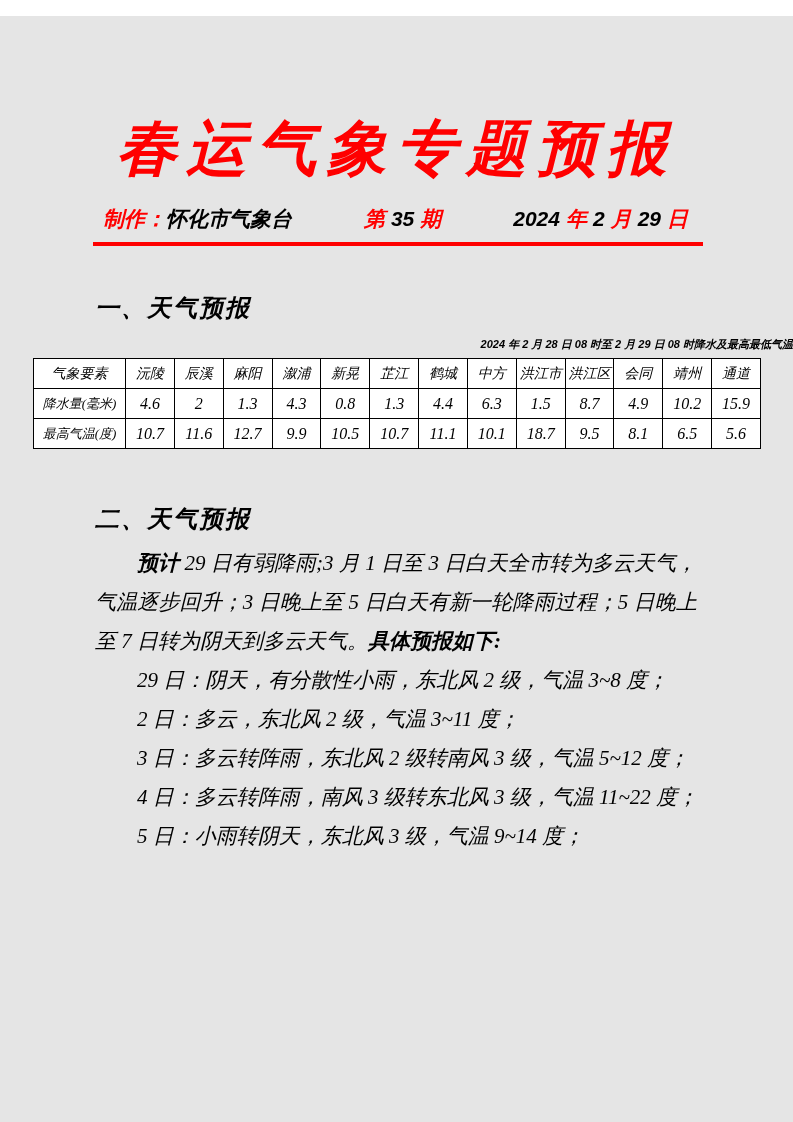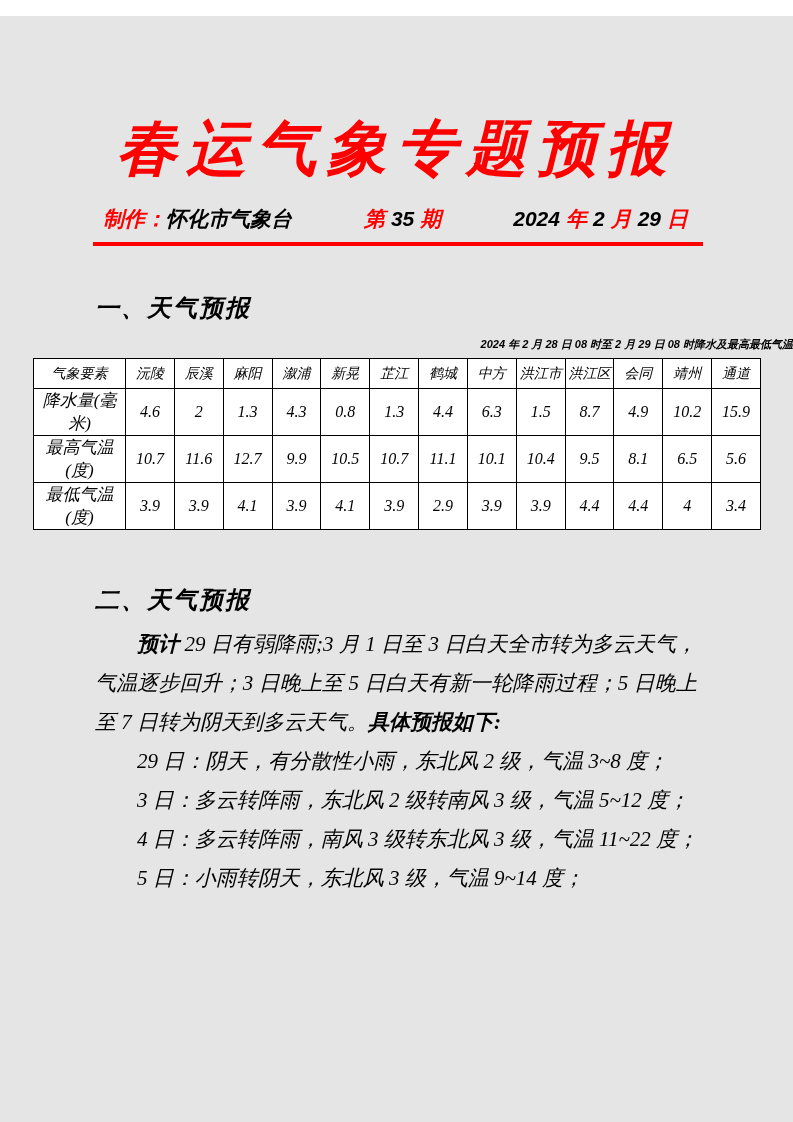--- a/index.html
+++ b/index.html
@@ -71,21 +71,21 @@
   }
   .wx th, .wx td {
     border: 1px solid #000;
     text-align: center;
     vertical-align: middle;
     height: 30px;
     font-weight: normal;
     overflow: hidden;
   }
   .wx th.colhead { font-size: 14px; font-family: "Liberation Serif", "DejaVu Serif", serif; }
-  .wx td.rowlabel { font-size: 17px; }
+  .wx td.rowlabel { font-size: 13px; }
   .wx td.val { font-size: 16px; }
   .para {
     font-size: 21px;
     line-height: 39px;
     text-align: justify;
     text-indent: 2em;
     margin: 9px 96px 0 95px;
   }
   .para .bold, .bold { font-weight: bold; }
   .fc-list { margin: 0 96px 0 95px; font-size: 21px; }
@@ -175,50 +175,35 @@
         <tr>
           <td class="rowlabel">最高气温(度)</td>
           <td class="val">10.7</td>
           <td class="val">11.6</td>
           <td class="val">12.7</td>
           <td class="val">9.9</td>
           <td class="val">10.5</td>
           <td class="val">10.7</td>
           <td class="val">11.1</td>
           <td class="val">10.1</td>
-          <td class="val">10.4</td>
+          <td class="val">18.7</td>
           <td class="val">9.5</td>
           <td class="val">8.1</td>
           <td class="val">6.5</td>
           <td class="val">5.6</td>
         </tr>
-        <tr>
-          <td class="rowlabel">最低气温(度)</td>
-          <td class="val">3.9</td>
-          <td class="val">3.9</td>
-          <td class="val">4.1</td>
-          <td class="val">3.9</td>
-          <td class="val">4.1</td>
-          <td class="val">3.9</td>
-          <td class="val">2.9</td>
-          <td class="val">3.9</td>
-          <td class="val">3.9</td>
-          <td class="val">4.4</td>
-          <td class="val">4.4</td>
-          <td class="val">4</td>
-          <td class="val">3.4</td>
-        </tr>
       </tbody>
   </table>
 
 
   <h2 class="section-heading second">二、天气预报</h2>
 
   <p class="para"><span class="bold">预计</span><span> 29 日有弱降雨;3 月 1 日至 3 日白天全市转为多云天气，气温逐步回升；3 日晚上至 5 日白天有新一轮降雨过程；5 日晚上至 7 日转为阴天到多云天气。</span><span class="bold">具体预报如下:</span></p>
 
   <div class="fc-list" id="fc-list">
       <div class="fc-item">29 日：阴天，有分散性小雨，东北风 2 级，气温 3~8 度；</div>
+      <div class="fc-item">2 日：多云，东北风 2 级，气温 3~11 度；</div>
       <div class="fc-item">3 日：多云转阵雨，东北风 2 级转南风 3 级，气温 5~12 度；</div>
       <div class="fc-item">4 日：多云转阵雨，南风 3 级转东北风 3 级，气温 11~22 度；</div>
       <div class="fc-item">5 日：小雨转阴天，东北风 3 级，气温 9~14 度；</div>
     </div>
 
 </div>
 
 </body></html>

